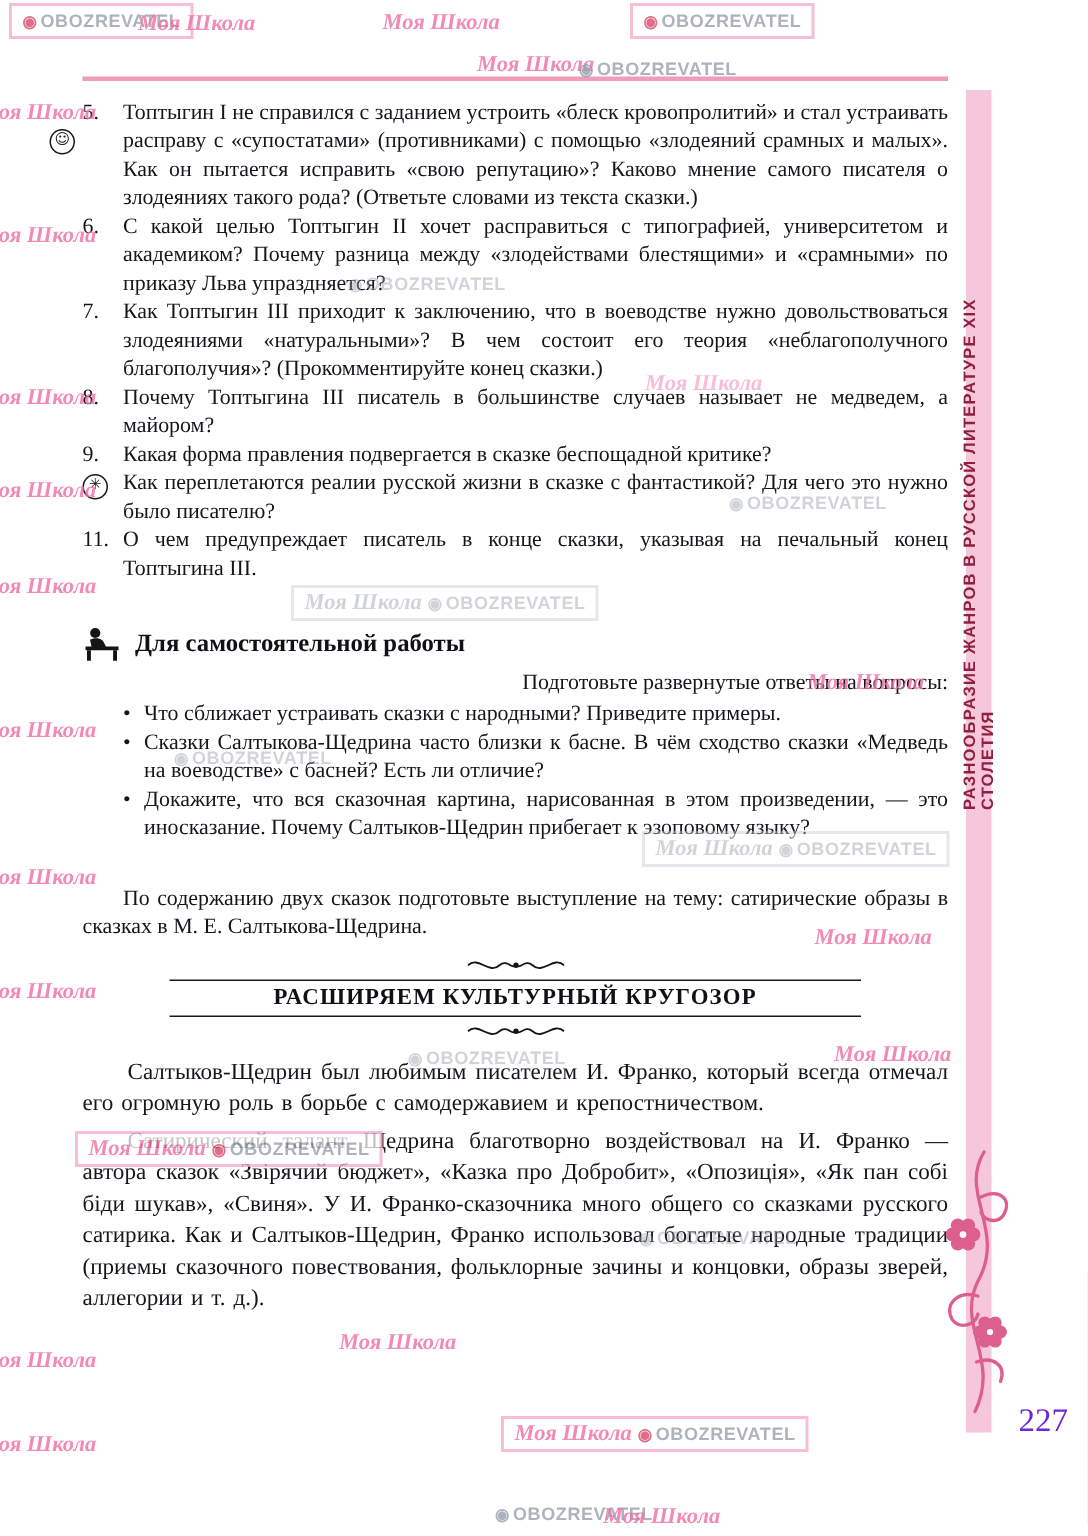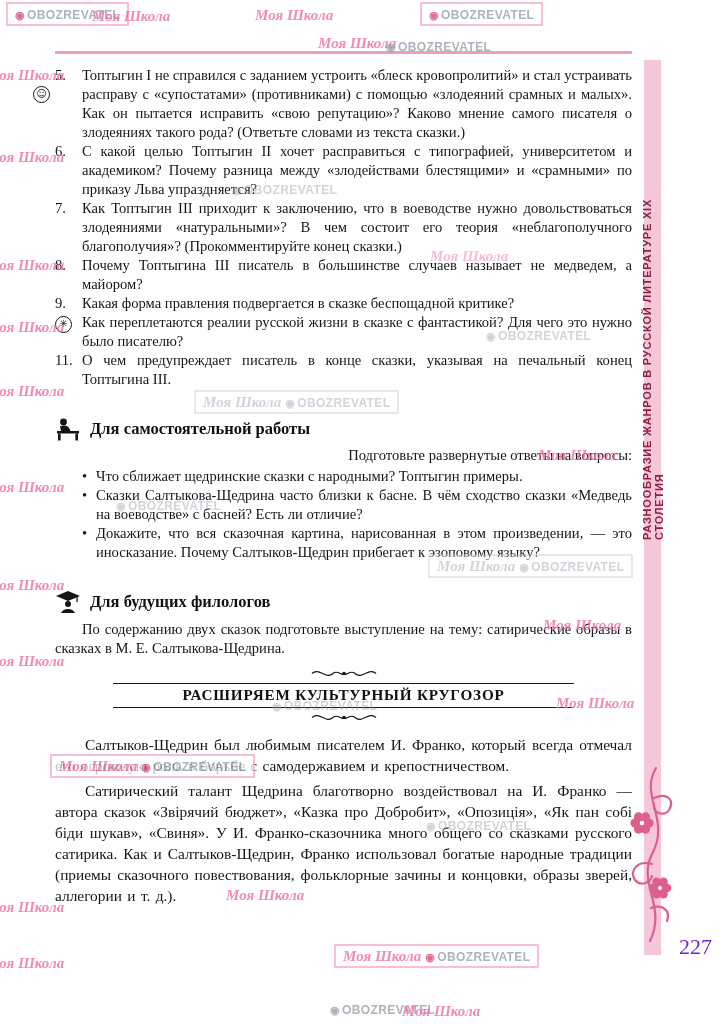--- a/index.html
+++ b/index.html
@@ -134,43 +134,34 @@
           <path d="M5 9.5 C10 7.3 13.5 9 14.6 12 L15.6 14 H24 V16.5 H2 V14 H6 Z"></path>
           <rect x="3" y="16.5" width="2.6" height="7"></rect>
           <rect x="20.4" y="16.5" width="2.6" height="7"></rect>
         </svg>
         <span>Для самостоятельной работы</span>
       </div>
       <div class="sec-intro">Подготовьте развернутые ответы на вопросы:</div>
       <div class="bullets">
         <div class="brow">
           <span class="bdot">•</span>
-          <span class="btext">Что сближает щедринские сказки с народными? Топтыгин примеры.</span>
+          <span class="btext">Что сближает устраивать сказки с народными? Приведите примеры.</span>
         </div>
         <div class="brow">
           <span class="bdot">•</span>
           <span class="btext">Сказки Салтыкова-Щедрина часто близки к басне. В чём сходство сказки «Медведь на воеводстве» с басней? Есть ли отличие?</span>
         </div>
         <div class="brow">
           <span class="bdot">•</span>
           <span class="btext">Докажите, что вся сказочная картина, нарисованная в этом произведении, — это иносказание. Почему Салтыков-Щедрин прибегает к эзоповому языку?</span>
         </div>
       </div>
     </div>
 
     <div class="sec">
-      <div class="sec-head">
-        <svg class="sec-icon" viewBox="0 0 26 24">
-          <path d="M13 1 L25 6 L13 11 L1 6 Z"></path>
-          <rect x="21.4" y="6.5" width="1.3" height="5.5"></rect>
-          <circle cx="13" cy="14" r="3"></circle>
-          <path d="M6 23 C8 17.5 18 17.5 20 23 Z"></path>
-        </svg>
-        <span>Для будущих филологов</span>
-      </div>
       <div class="sec-text">По содержанию двух сказок подготовьте выступление на тему: сатирические образы в сказках в М. Е. Салтыкова-Щедрина.</div>
     </div>
 
     <div class="culture">
       <div class="orn">
         <svg width="70" height="11" viewBox="0 0 70 11">
           <path d="M3 5.5 C10 -1 17 12 24 5.5 C29 1 33 9 35 5.5 C37 9 41 1 46 5.5 C53 12 60 -1 67 5.5" fill="none" stroke="#151515" stroke-width="1.2"></path>
           <circle cx="35" cy="5.5" r="1.8" fill="#151515"></circle>
         </svg>
       </div>

